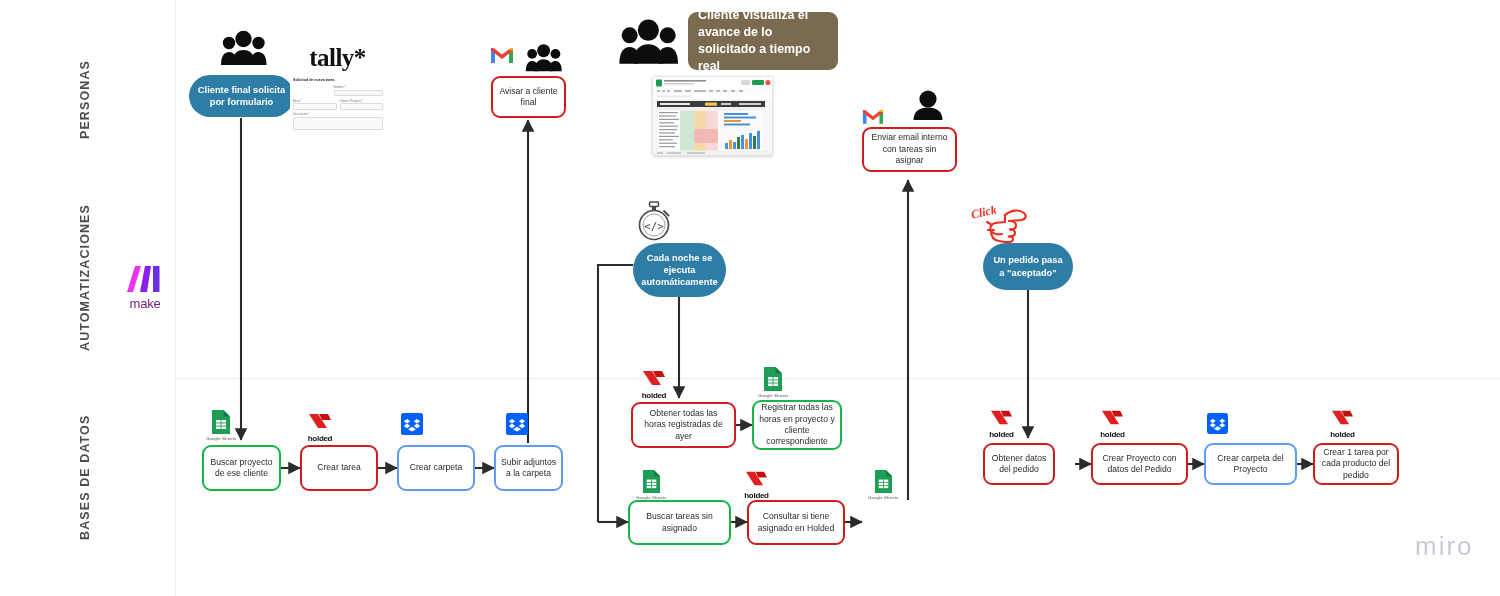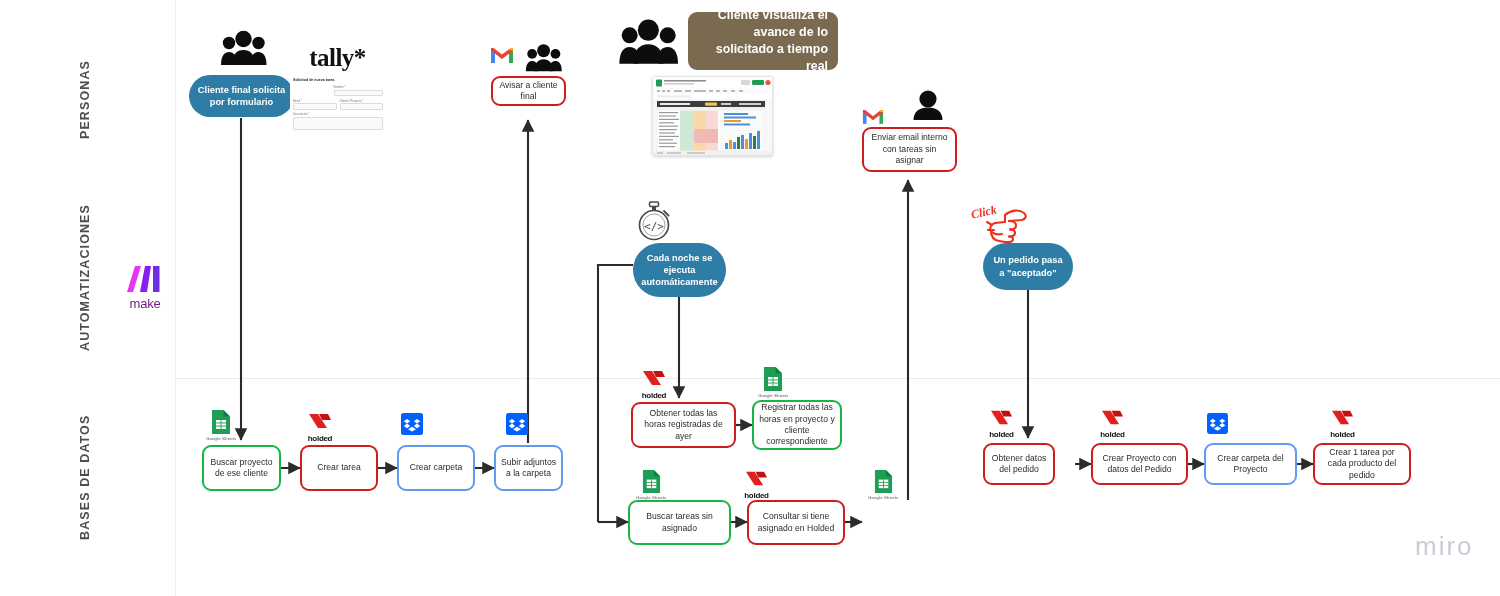--- a/index.html
+++ b/index.html
@@ -60,21 +60,21 @@
     font-weight:bold;
     font-size:9.3px;
     line-height:1.3;
     border-radius:999px;
     padding:4px 8px;
   }
   .callout{
     position:absolute;
     box-sizing:border-box;
     display:flex;align-items:center;justify-content:center;
-    text-align:right;
+    text-align:left;
     background:#7a6a4f;
     color:#ffffff;
     font-weight:bold;
     font-size:12.4px;
     line-height:1.36;
     border-radius:9px;
     padding:6px 10px;
   }
 
   
@@ -224,21 +224,21 @@
   <div class="people" style="left:525px;top:42px;">
     <svg class="ico" width="38" height="30" viewBox="0 0 48 38">
       <circle cx="23.5" cy="11" r="8.2" fill="#0d0d0d"></circle>
       <circle cx="9" cy="15" r="6.2" fill="#0d0d0d"></circle>
       <circle cx="38.5" cy="15" r="6.2" fill="#0d0d0d"></circle>
       <path d="M1,37 C1,27 5,24 9,24 C13,24 16,27 16,31 L16,37 z" fill="#0d0d0d"></path>
       <path d="M31.5,37 L31.5,31 C31.5,27 34.5,24 38.5,24 C42.5,24 46.5,27 46.5,37 z" fill="#0d0d0d"></path>
       <path d="M12,37 C12,26 17,22 23.5,22 C30,22 35,26 35,37 z" fill="#0d0d0d"></path>
     </svg>
   </div>
-  <div class="node red" style="left:491px;top:76px;width:75px;height:30px;">Avisar a cliente final</div>
+  <div class="node red" style="left:491px;top:76px;width:75px;height:42px;">Avisar a cliente final</div>
 
   <div class="people" style="left:618px;top:16px;">
     <svg class="ico" width="62" height="49" viewBox="0 0 48 38">
       <circle cx="23.5" cy="11" r="8.2" fill="#0d0d0d"></circle>
       <circle cx="9" cy="15" r="6.2" fill="#0d0d0d"></circle>
       <circle cx="38.5" cy="15" r="6.2" fill="#0d0d0d"></circle>
       <path d="M1,37 C1,27 5,24 9,24 C13,24 16,27 16,31 L16,37 z" fill="#0d0d0d"></path>
       <path d="M31.5,37 L31.5,31 C31.5,27 34.5,24 38.5,24 C42.5,24 46.5,27 46.5,37 z" fill="#0d0d0d"></path>
       <path d="M12,37 C12,26 17,22 23.5,22 C30,22 35,26 35,37 z" fill="#0d0d0d"></path>
     </svg>
@@ -503,17 +503,17 @@
   </div>
   <div class="node blue" style="left:1204px;top:443px;width:93px;height:42px;">Crear carpeta del Proyecto</div>
 
   <div class="chip" style="left:1330px;top:408px;">
     <svg class="ico" width="25" height="21" viewBox="0 0 26 22">
       <path d="M2,3 L11,3 L20,17 L11,17 z" fill="#e02020"></path>
       <path d="M12,3 L21,3 L24,9 L15,9 z" fill="#c11212"></path>
     </svg>
     <div class="cap holded">holded</div>
   </div>
-  <div class="node red" style="left:1313px;top:443px;width:98px;height:42px;">Crear 1 tarea por cada producto del pedido</div>
+  <div class="node red" style="left:1313px;top:443px;width:86px;height:42px;">Crear 1 tarea por cada producto del pedido</div>
 
   <div class="miro" style="left:1415px;top:531px;">miro</div>
 
 </div>
 
 </body></html>

